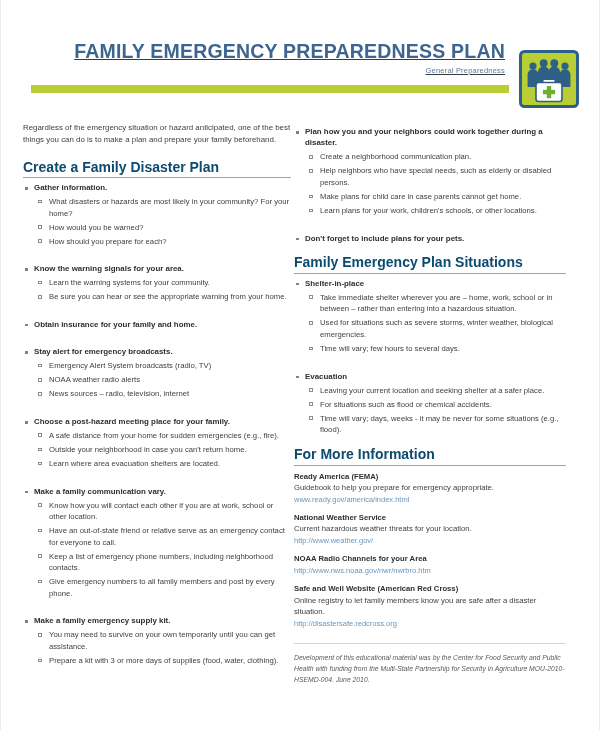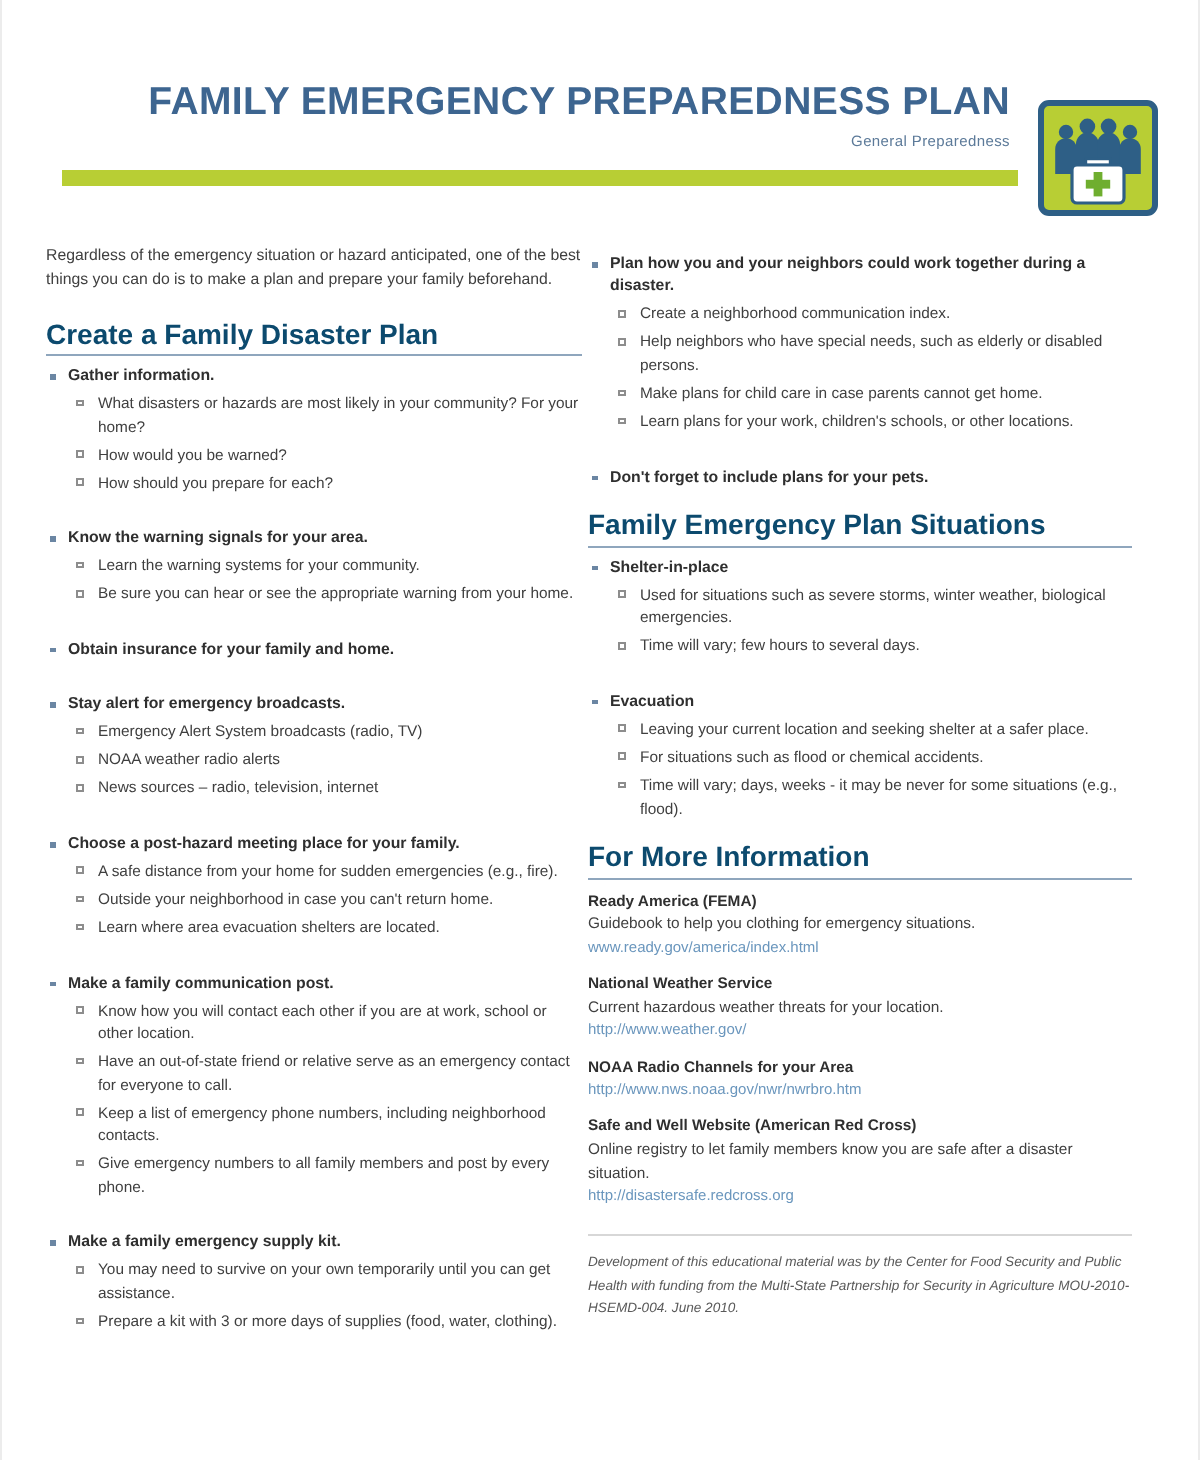--- a/index.html
+++ b/index.html
@@ -27,20 +27,21 @@
   
   .header {
     position: relative;
     padding: 42px 22px 0 22px;
     height: 72px;
     box-sizing: border-box;
   }
   .title-wrap {
     text-align: right;
     padding-right: 72px;
+    text-decoration: underline;
   }
   .doc-title {
     font-size: 19.5px;
     font-weight: bold;
     letter-spacing: 0.2px;
     color: #3d6590;
     line-height: 1;
     white-space: nowrap;
   }
   .doc-subtitle {
@@ -238,62 +239,63 @@
           <li class="b1"><span>Stay alert for emergency broadcasts.</span><ul class="lvl2">
               <li class="b2">Emergency Alert System broadcasts (radio, TV)</li>
               <li class="b2">NOAA weather radio alerts</li>
               <li class="b2">News sources – radio, television, internet</li>
             </ul></li>
           <li class="b1"><span>Choose a post-hazard meeting place for your family.</span><ul class="lvl2">
               <li class="b2">A safe distance from your home for sudden emergencies (e.g., fire).</li>
               <li class="b2">Outside your neighborhood in case you can't return home.</li>
               <li class="b2">Learn where area evacuation shelters are located.</li>
             </ul></li>
-          <li class="b1"><span>Make a family communication post.</span><ul class="lvl2">
+          <li class="b1"><span>Make a family communication vary.</span><ul class="lvl2">
               <li class="b2">Know how you will contact each other if you are at work, school or other location.</li>
               <li class="b2">Have an out-of-state friend or relative serve as an emergency contact for everyone to call.</li>
               <li class="b2">Keep a list of emergency phone numbers, including neighborhood contacts.</li>
               <li class="b2">Give emergency numbers to all family members and post by every phone.</li>
             </ul></li>
           <li class="b1"><span>Make a family emergency supply kit.</span><ul class="lvl2">
               <li class="b2">You may need to survive on your own temporarily until you can get assistance.</li>
               <li class="b2">Prepare a kit with 3 or more days of supplies (food, water, clothing).</li>
             </ul></li>
         </ul>
     </div>
 
     <div class="col col-right">
       <ul class="lvl1" id="right-cont-list">
           <li class="b1"><span>Plan how you and your neighbors could work together during a disaster.</span><ul class="lvl2">
-              <li class="b2">Create a neighborhood communication index.</li>
+              <li class="b2">Create a neighborhood communication plan.</li>
               <li class="b2">Help neighbors who have special needs, such as elderly or disabled persons.</li>
               <li class="b2">Make plans for child care in case parents cannot get home.</li>
               <li class="b2">Learn plans for your work, children's schools, or other locations.</li>
             </ul></li>
           <li class="b1"><span>Don't forget to include plans for your pets.</span></li>
         </ul>
 
       <h2 class="section tight">Family Emergency Plan Situations</h2>
       <ul class="lvl1" id="situations-list">
           <li class="b1"><span>Shelter-in-place</span><ul class="lvl2">
+              <li class="b2">Take immediate shelter wherever you are – home, work, school or in between – rather than entering into a hazardous situation.</li>
               <li class="b2">Used for situations such as severe storms, winter weather, biological emergencies.</li>
               <li class="b2">Time will vary; few hours to several days.</li>
             </ul></li>
           <li class="b1"><span>Evacuation</span><ul class="lvl2">
               <li class="b2">Leaving your current location and seeking shelter at a safer place.</li>
               <li class="b2">For situations such as flood or chemical accidents.</li>
               <li class="b2">Time will vary; days, weeks - it may be never for some situations (e.g., flood).</li>
             </ul></li>
         </ul>
 
       <h2 class="section tight">For More Information</h2>
       <div id="resources-list">
           <div class="res">
             <div class="res-title">Ready America (FEMA)</div>
-            <div class="res-desc">Guidebook to help you clothing for emergency situations.</div>
+            <div class="res-desc">Guidebook to help you prepare for emergency appropriate.</div>
             <div class="res-url">www.ready.gov/america/index.html</div>
           </div>
           <div class="res">
             <div class="res-title">National Weather Service</div>
             <div class="res-desc">Current hazardous weather threats for your location.</div>
             <div class="res-url">http://www.weather.gov/</div>
           </div>
           <div class="res">
             <div class="res-title">NOAA Radio Channels for your Area</div>
             <div class="res-url">http://www.nws.noaa.gov/nwr/nwrbro.htm</div>

